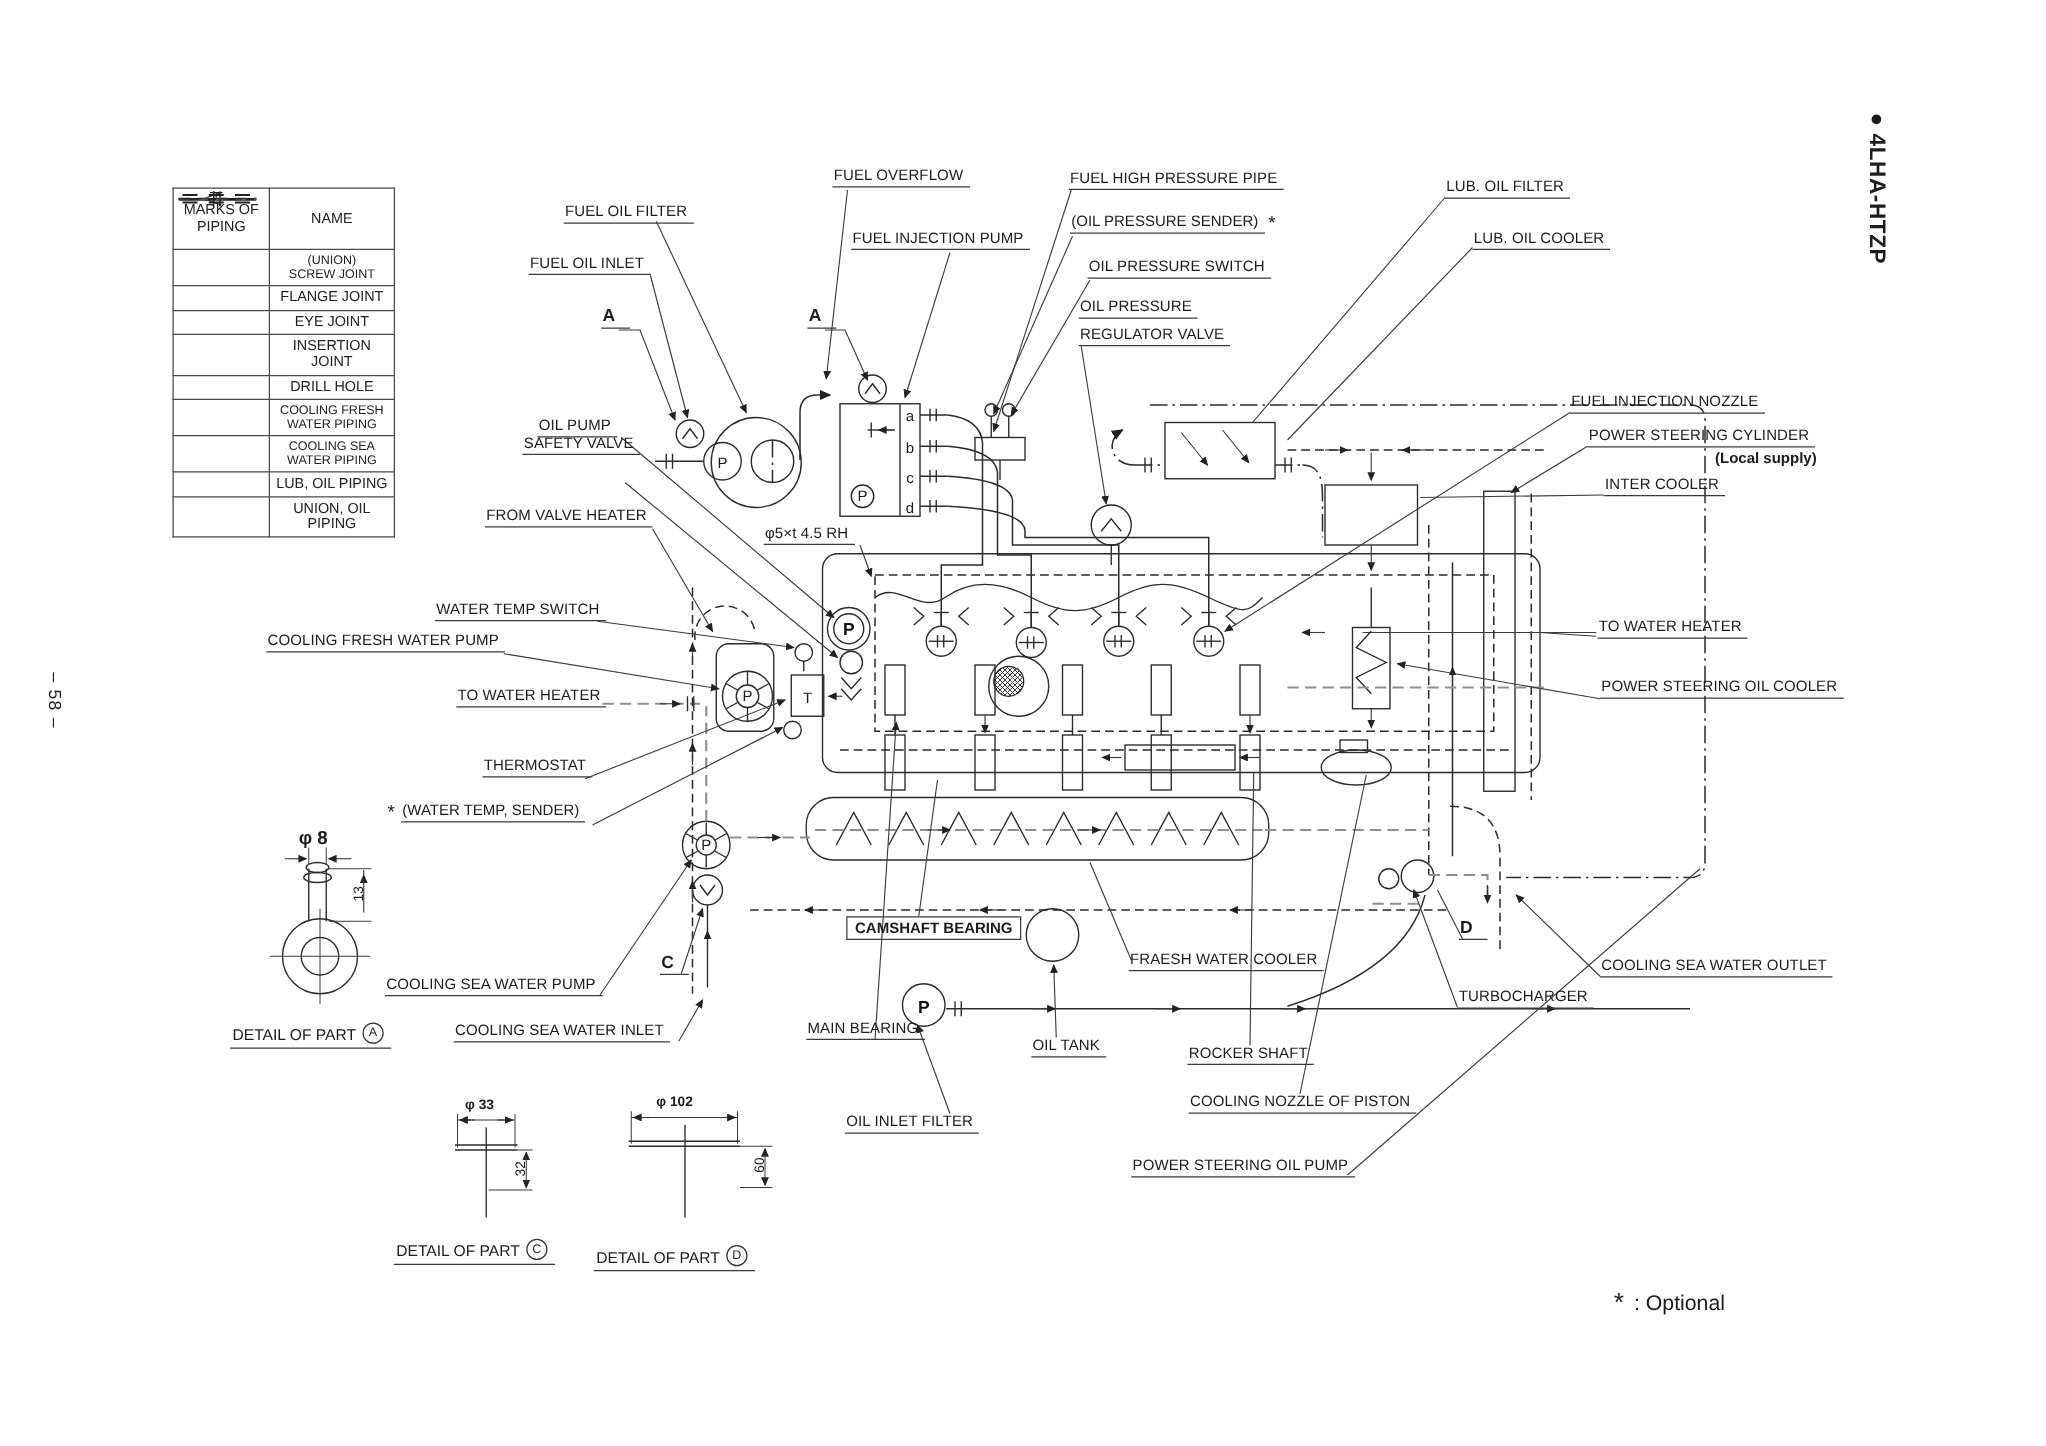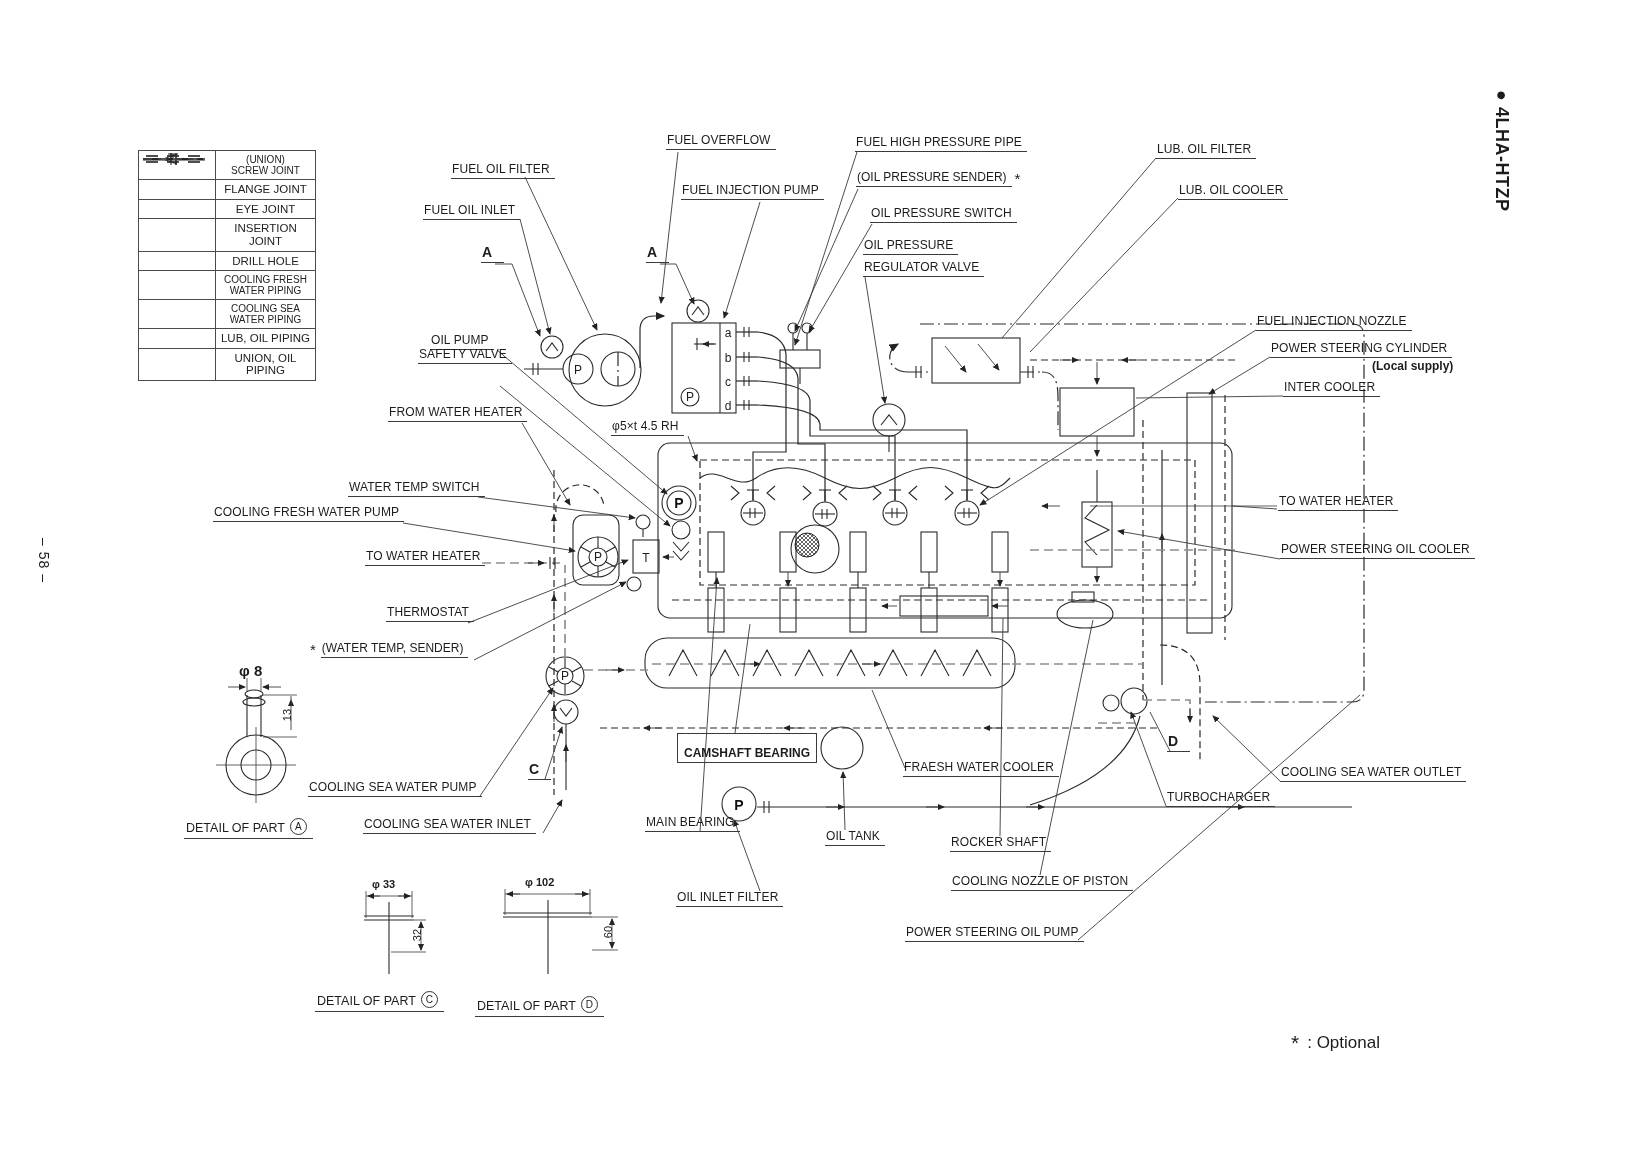--- a/index.html
+++ b/index.html
@@ -3,21 +3,21 @@
 <meta charset="utf-8">
 <style>
   html,body{margin:0;padding:0;background:#fff;}
   .canvas{position:relative;width:1637px;height:1157px;background:#fff;overflow:hidden;
           font-family:"Liberation Sans","DejaVu Sans",sans-serif;color:#1c1c1c;}
   svg{position:absolute;left:0;top:0;}
   .lbl{position:absolute;font-size:12px;line-height:1.1;color:#1c1c1c;
        border-bottom:1px solid #3a3a3a;padding:0 5px 2px 1px;white-space:nowrap;letter-spacing:.1px;}
   .nl{position:absolute;font-size:12px;white-space:nowrap;border:none;padding:0;font-weight:bold;}
   .sec{font-weight:bold;font-size:14px;padding-right:12px;}
-  .boxed{border:1px solid #3a3a3a;padding:12px 6px 2px;}
+  .boxed{border:1px solid #3a3a3a;padding:1px 6px 2px;}
   .lblrow{position:absolute;display:flex;align-items:center;white-space:nowrap;}
   .lblrow .u{font-size:12px;border-bottom:1px solid #3a3a3a;padding:0 5px 2px 1px;}
   .star{font-size:15px;line-height:.9;margin-left:3px;}
   .starl{font-size:15px;line-height:.9;margin-right:5px;}
   .dimrot{position:absolute;font-size:11px;transform:rotate(-90deg);transform-origin:center;white-space:nowrap;}
   .circ{display:inline-flex;align-items:center;justify-content:center;width:15px;height:15px;
         border:1px solid #333;border-radius:50%;font-size:10px;margin-left:5px;}
   .dtitle{position:absolute;display:flex;align-items:flex-end;font-size:12.5px;
           border-bottom:1px solid #3a3a3a;padding:0 6px 3px 2px;white-space:nowrap;}
   #model-tag{position:absolute;left:1512px;top:90px;transform:rotate(90deg);transform-origin:left top;
@@ -460,20 +460,25 @@
     <line class="ld" x1="735" y1="733" x2="750" y2="624"></line>
     <line class="ld" x1="1170" y1="751" x2="1150" y2="712"></line>
     <line class="ld" x1="1280" y1="781" x2="1213" y2="716" marker-end="url(#ma)"></line>
     <line class="ld" x1="1166" y1="806" x2="1131" y2="712" marker-end="url(#ma)"></line>
     <line class="ld" x1="1277" y1="509" x2="1232" y2="506"></line>
   </g>
 </svg>
 
 <table class="legend">
   <tbody>
+        <tr>
+    <th>MARKS OF
+PIPING</th>
+    <th>NAME</th>
+  </tr>
   <tr>
     <td class="mark">
             <svg width="70" height="16">
               <line x1="4" y1="8" x2="66" y2="8" stroke="#222"></line>
               <line x1="32" y1="2" x2="32" y2="11" stroke="#222"></line>
               <line x1="37" y1="5" x2="37" y2="14" stroke="#222"></line>
             </svg>
           </td>
     <td class="name sm">(UNION)
 SCREW JOINT</td>
@@ -574,21 +579,21 @@
 <div class="lbl" style="left:863px;top:239px">OIL PRESSURE</div>
 <div class="lbl" style="left:863px;top:261px">REGULATOR VALVE</div>
 <div class="lbl" style="left:1156px;top:143px">LUB. OIL FILTER</div>
 <div class="lbl" style="left:1178px;top:184px">LUB. OIL COOLER</div>
 <div class="lbl" style="left:1256px;top:315px">FUEL  INJECTION  NOZZLE</div>
 <div class="lbl" style="left:1270px;top:342px">POWER STEERING CYLINDER</div>
 <div class="nl" style="left:1372px;top:359px">(Local supply)</div>
 <div class="lbl" style="left:1283px;top:381px">INTER  COOLER</div>
 <div class="lbl" style="left:430px;top:334px">OIL PUMP</div>
 <div class="lbl" style="left:418px;top:348px">SAFETY VALVE</div>
-<div class="lbl" style="left:388px;top:406px">FROM WATER HEATER</div>
+<div class="lbl" style="left:388px;top:406px">FROM VALVE HEATER</div>
 <div class="lbl" style="left:611px;top:420px">φ5×t 4.5 RH</div>
 <div class="lbl" style="left:348px;top:481px">WATER TEMP SWITCH</div>
 <div class="lbl" style="left:213px;top:506px">COOLING  FRESH WATER PUMP</div>
 <div class="lbl" style="left:365px;top:550px">TO WATER HEATER</div>
 <div class="lbl" style="left:1278px;top:495px">TO  WATER  HEATER</div>
 <div class="lbl" style="left:1280px;top:543px">POWER STEERING OIL COOLER</div>
 <div class="lbl" style="left:386px;top:606px">THERMOSTAT</div>
 <div class="lblrow" style="left:310px;top:641px">
   <span class="starl">*</span>
   <span class="u">(WATER TEMP, SENDER)</span>

